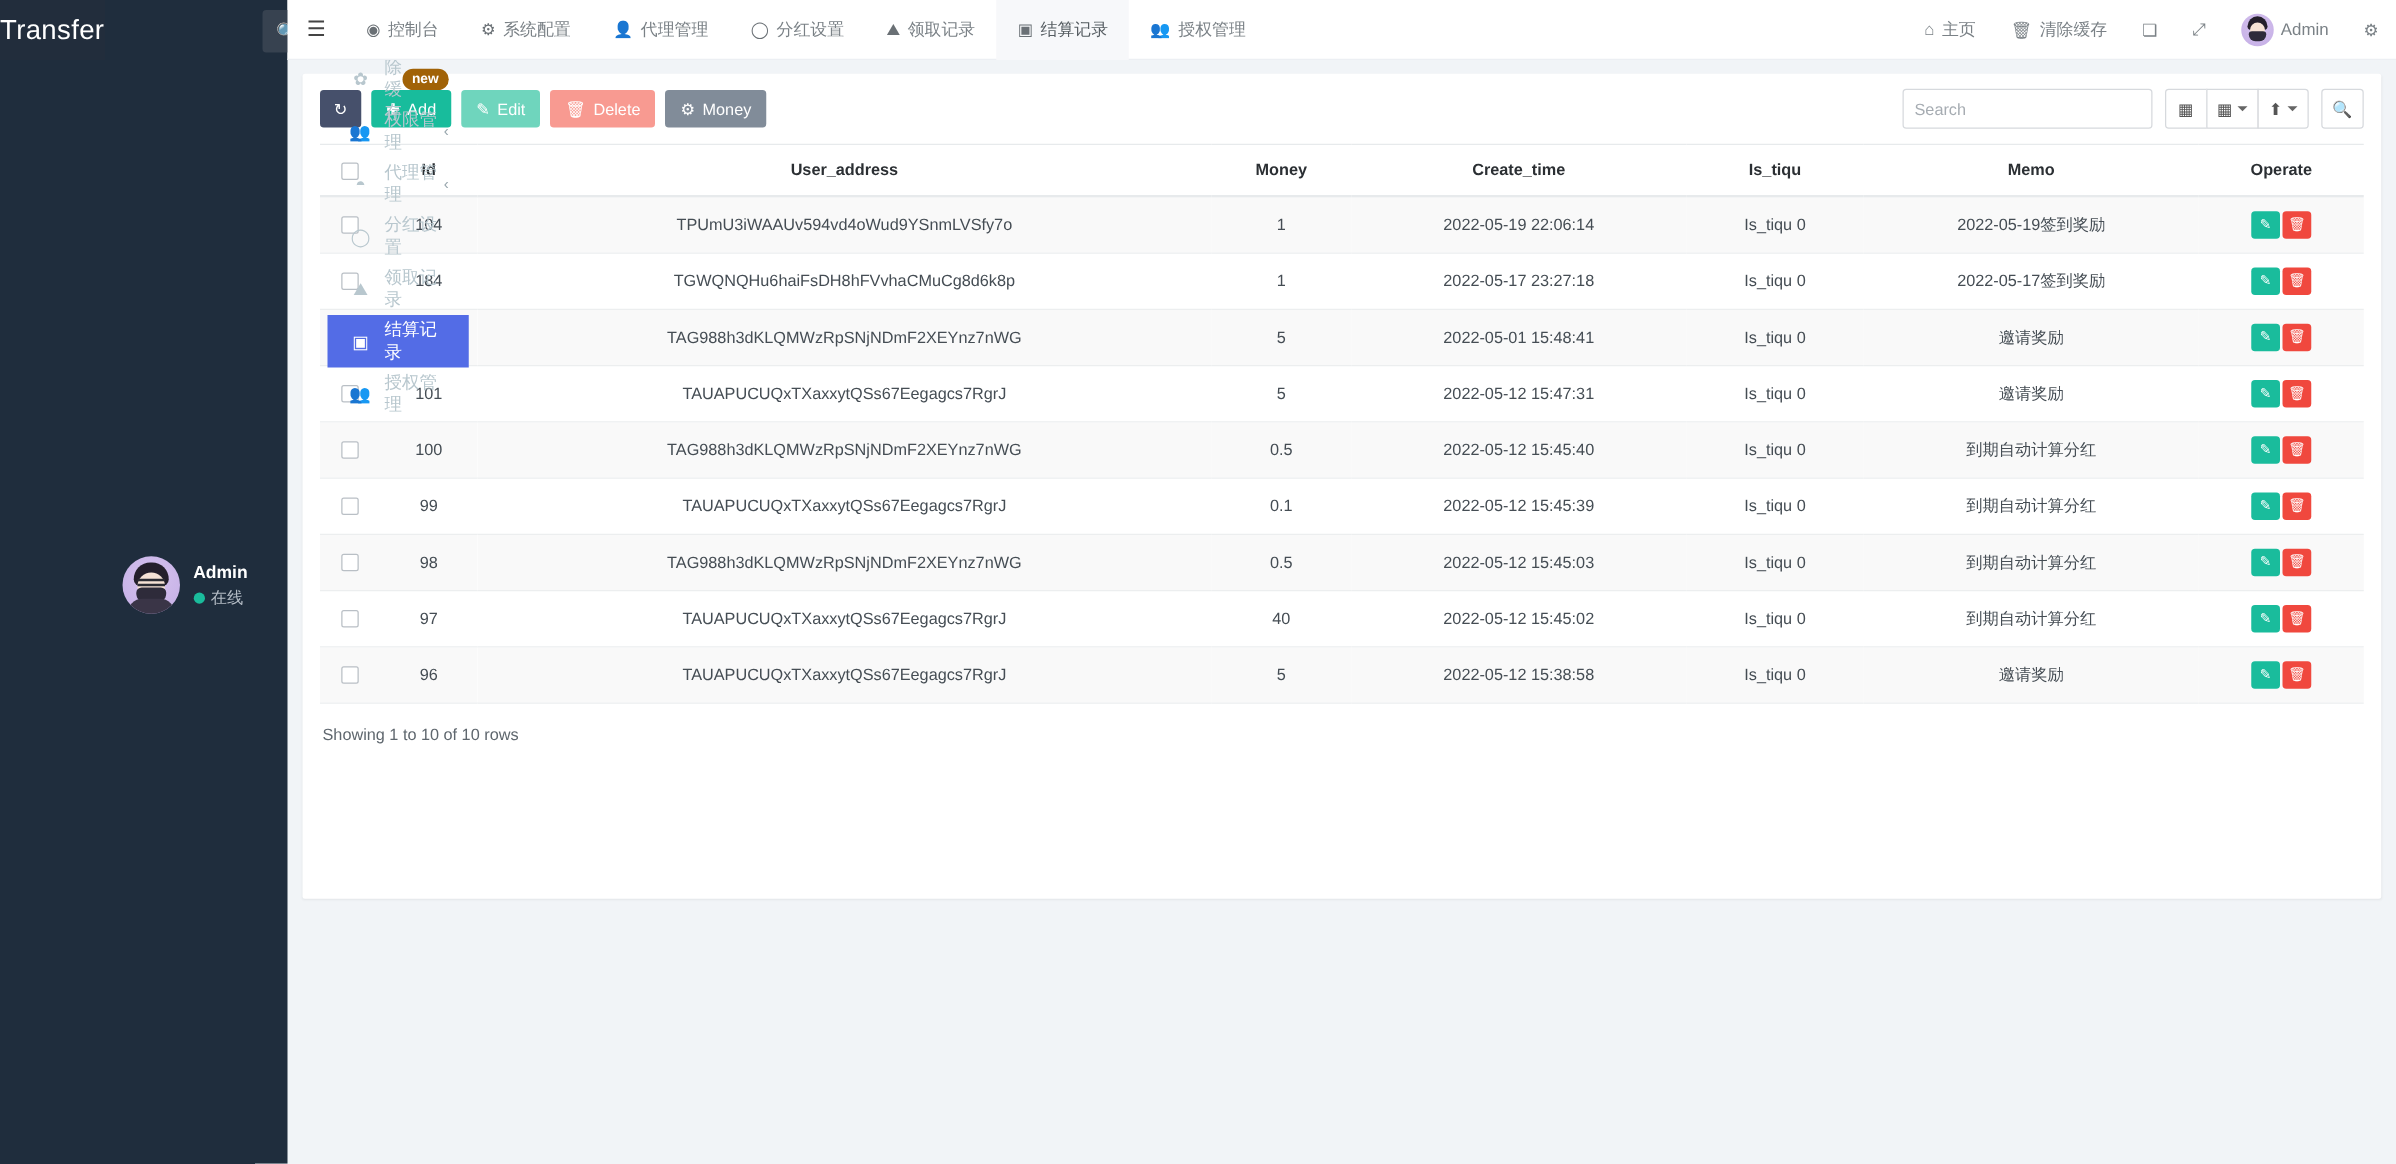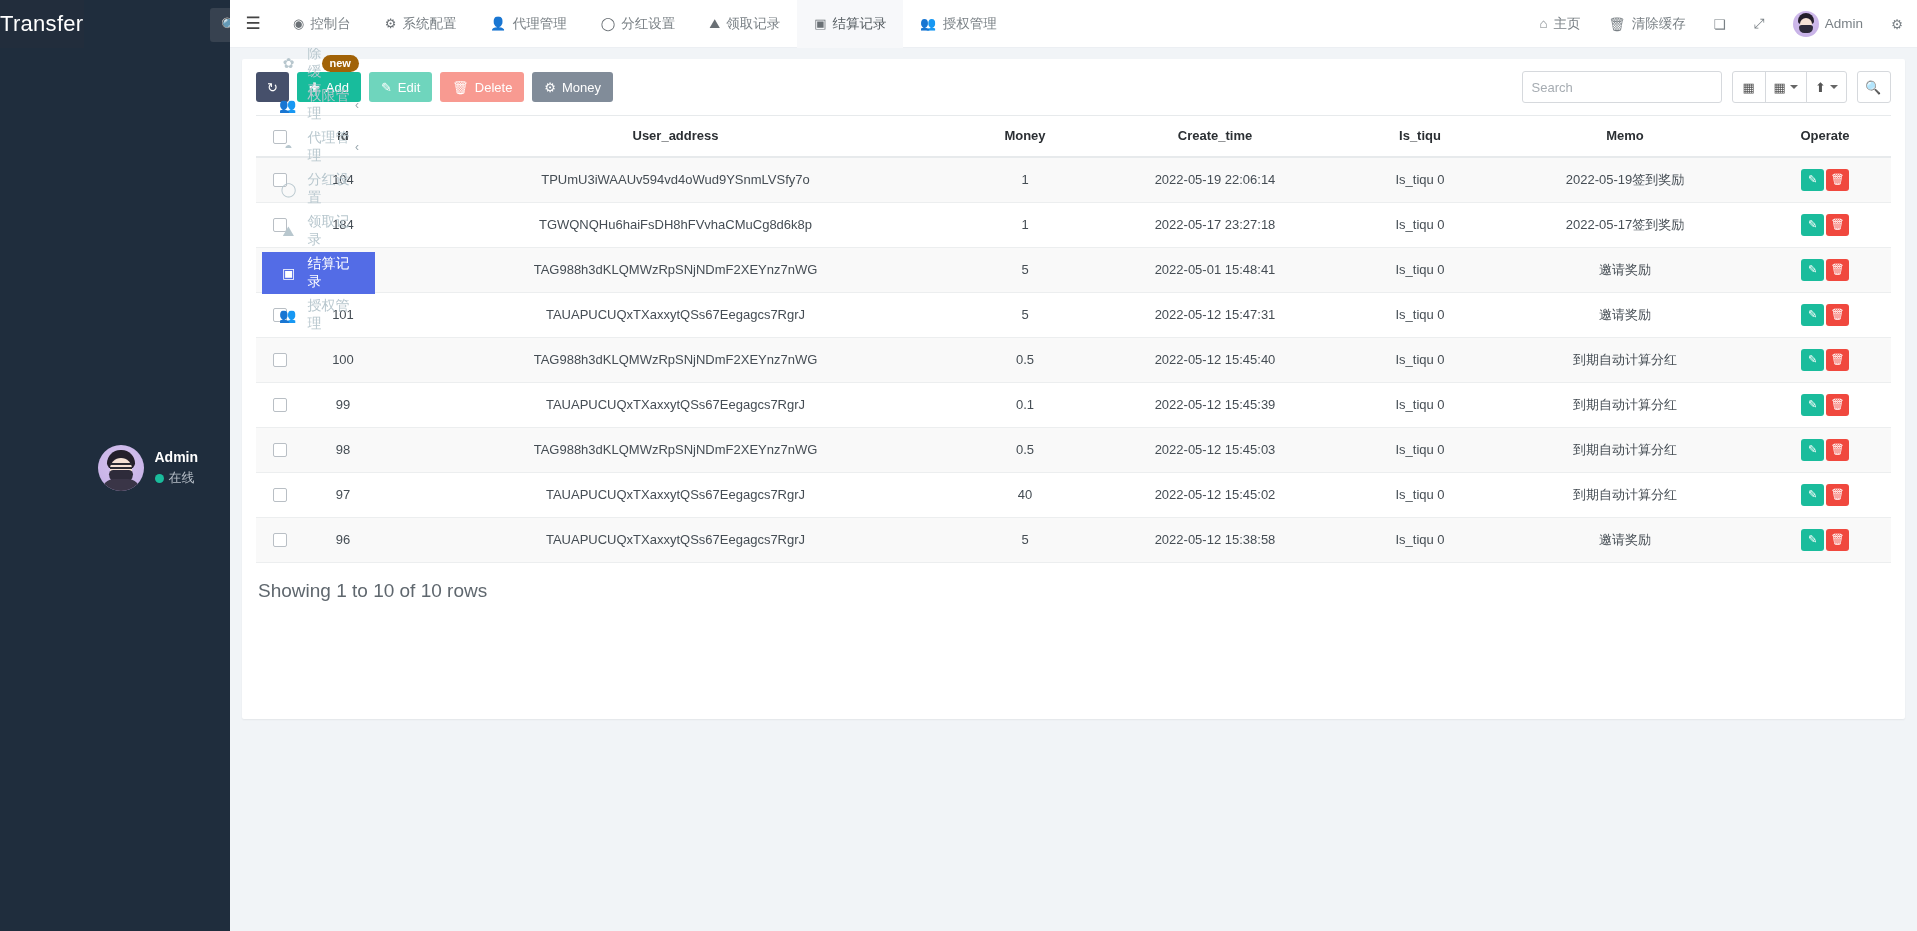--- a/index.html
+++ b/index.html
@@ -199,21 +199,21 @@
     width: 14px; height: 14px; border: 1px solid #b9bfc5; border-radius: 2px;
     display: inline-block; background: #fff; vertical-align: middle; cursor: pointer;
   }
   .op-btn {
     width: 23px; height: 22px; border: 0; border-radius: 3px;
     display: inline-flex; align-items: center; justify-content: center;
     color: #fff; font-size: 11px; cursor: pointer; margin: 0 1px;
   }
   .op-edit { background: #1abc9c; }
   .op-del { background: #f0483e; }
-  .footer-count { font-size: 19px; color: #5f676e; padding: 17px 2px; }
+  .footer-count { font-size: 13px; color: #5f676e; padding: 17px 2px; }
 
   .c-id { width: 78px; }
   .c-cb { width: 48px; }
   .c-money { width: 112px; }
   .c-time { width: 268px; }
   .c-tiqu { width: 142px; }
   .c-memo { width: 268px; }
   .c-op { width: 132px; }
 </style>
 </head>

